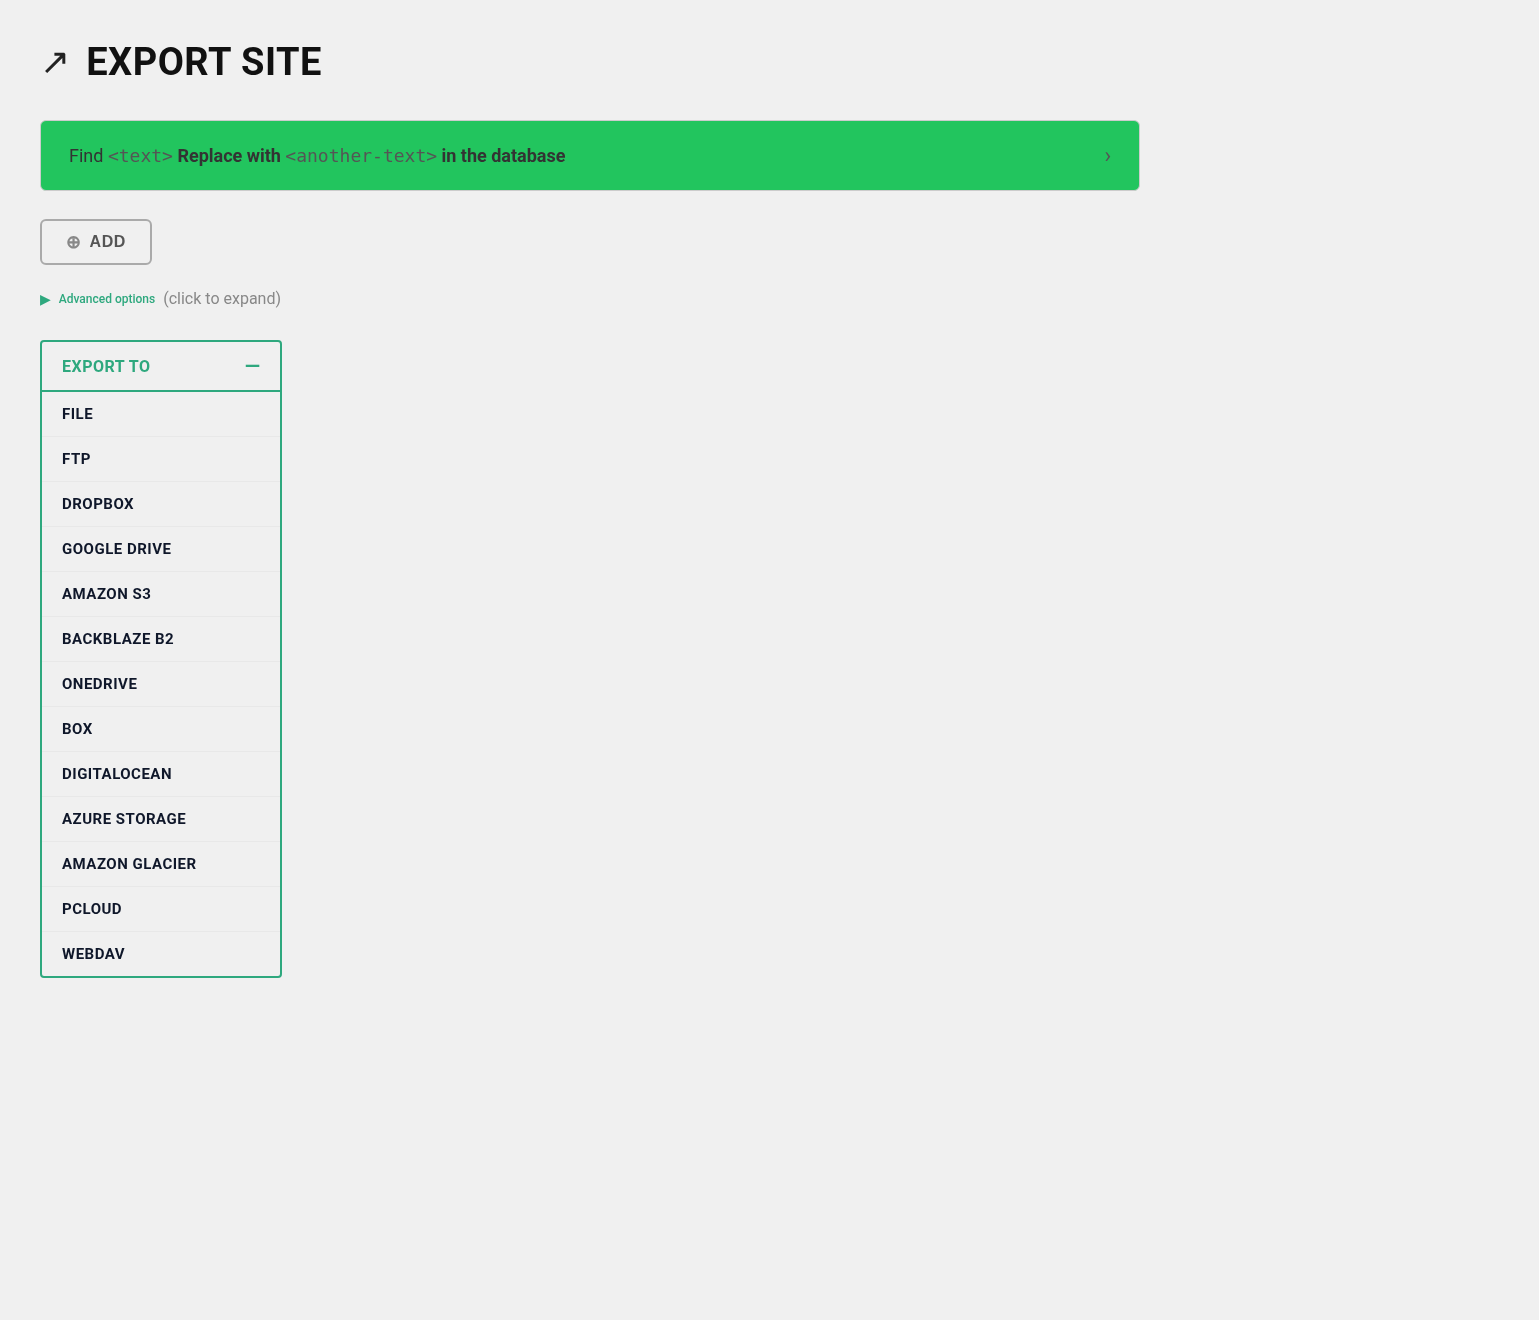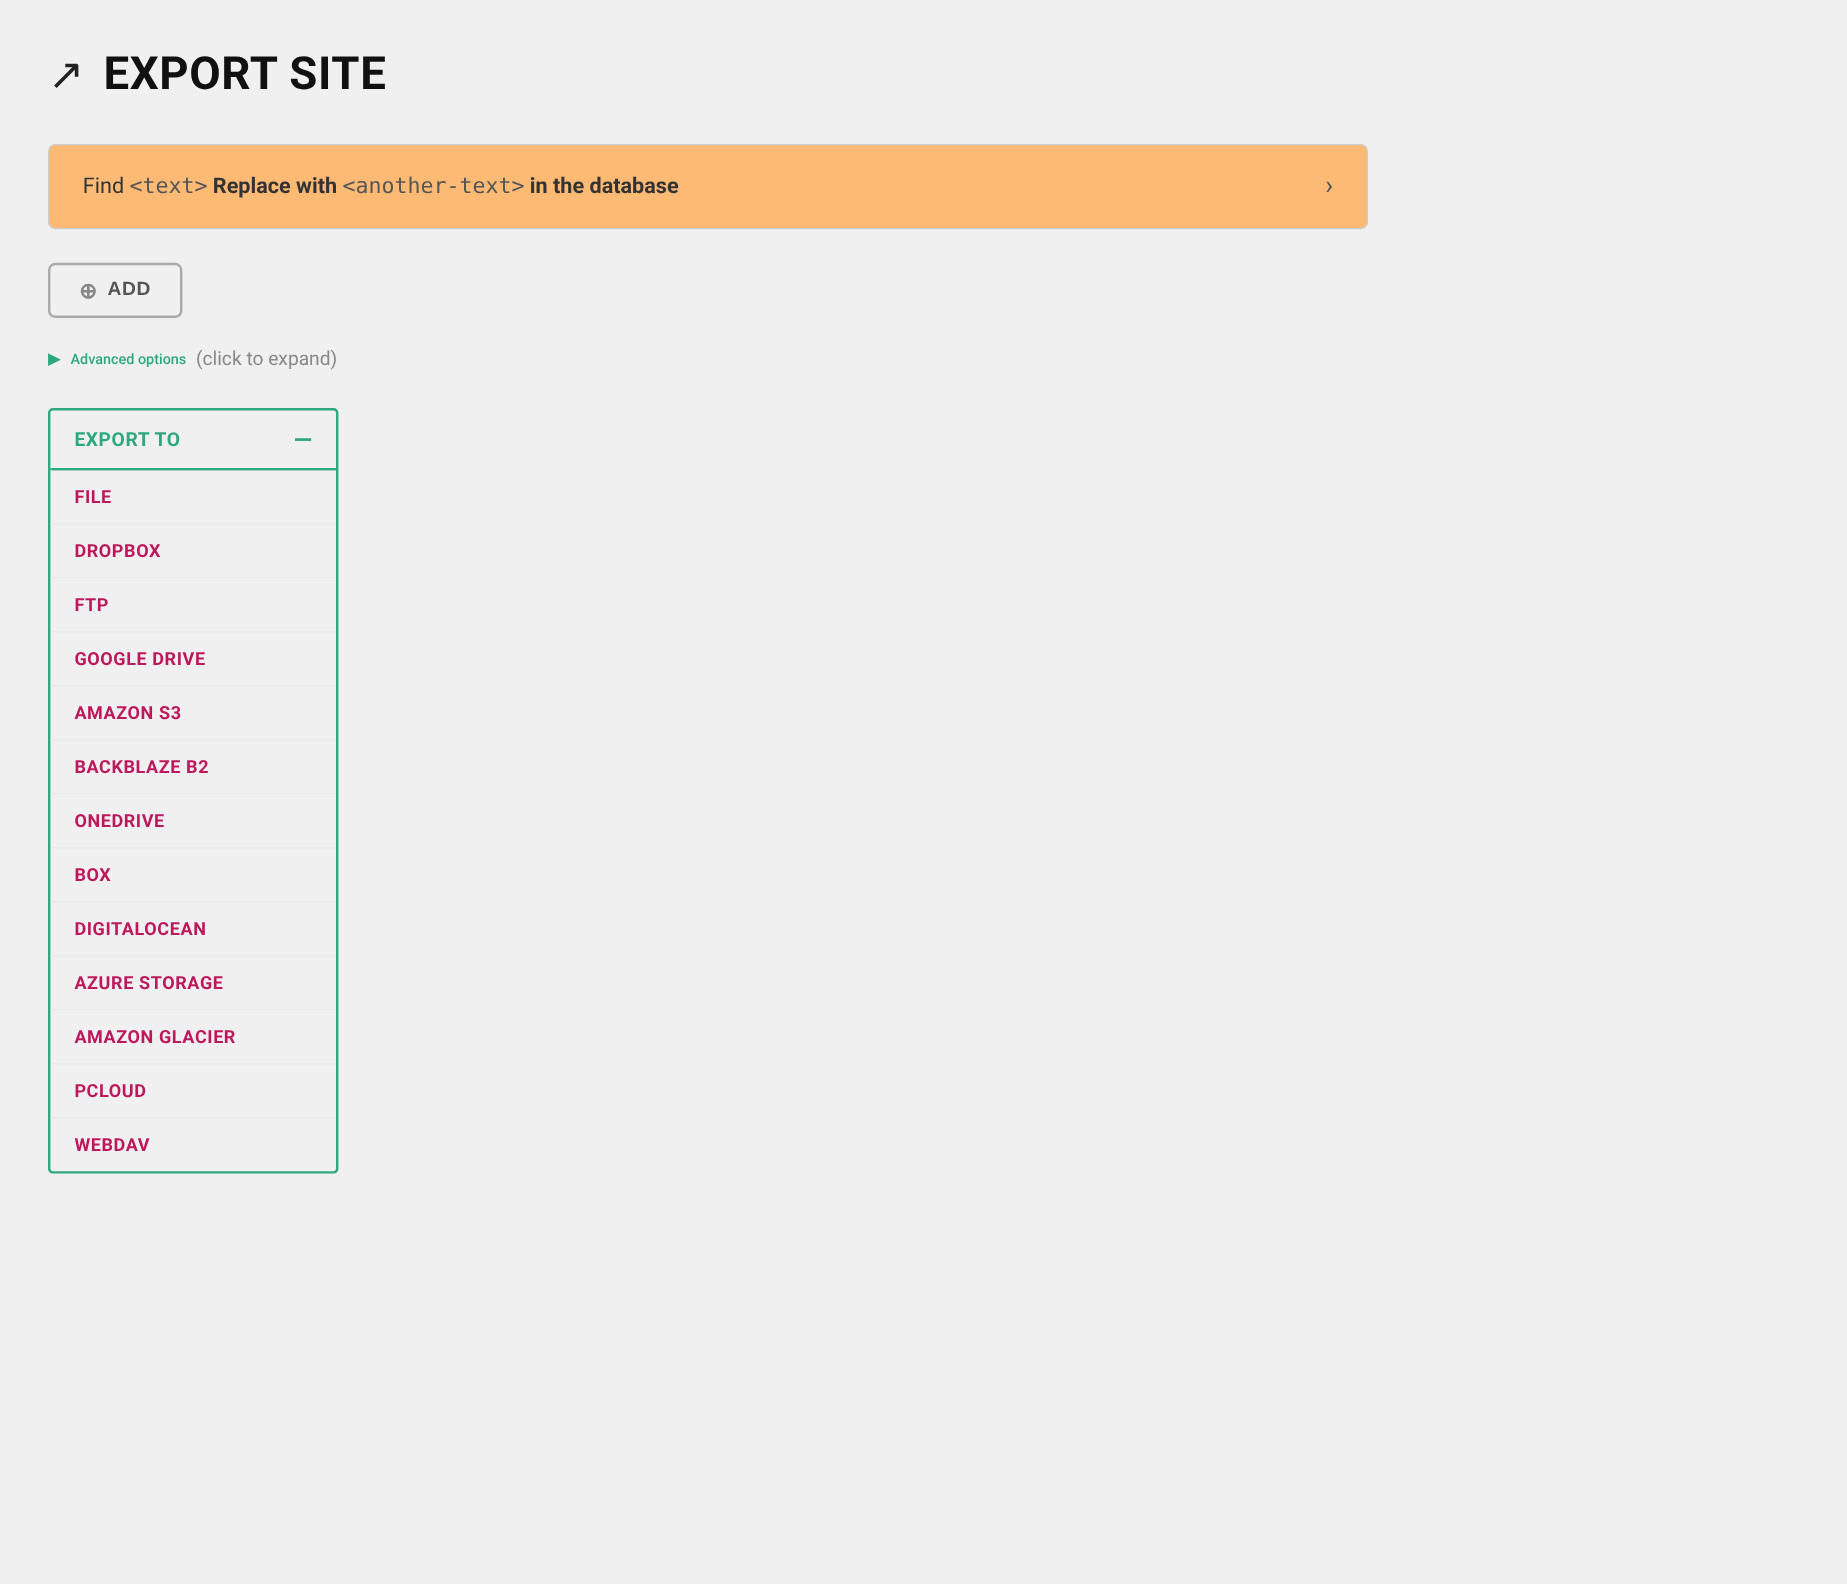--- a/index.html
+++ b/index.html
@@ -29,21 +29,21 @@
     }
 
     .page-title {
       font-size: 38px;
       font-weight: 700;
       color: #111;
       letter-spacing: 0.5px;
     }
 
     .find-replace-bar {
-      background: #fdba74;
+      background: #22c55e;
       border: 1px solid #ccc;
       border-radius: 6px;
       padding: 22px 28px;
       display: flex;
       align-items: center;
       justify-content: space-between;
       margin-bottom: 28px;
       max-width: 1100px;
     }
 
@@ -142,21 +142,21 @@
       cursor: pointer;
     }
 
     .export-panel-list {
       list-style: none;
       padding: 0;
     }
 
     .export-panel-list li {
       padding: 13px 20px;
-      color: #be185d;
+      color: #0f172a;
       font-size: 15px;
       font-weight: 700;
       letter-spacing: 0.5px;
       cursor: pointer;
       border-bottom: 1px solid #e8e8e8;
     }
 
     .export-panel-list li:last-child {
       border-bottom: none;
     }
@@ -194,22 +194,22 @@
 </div>
 
 
 <div class="export-panel">
   <div class="export-panel-header">
     <span class="export-panel-title">EXPORT TO</span>
     <span class="minus-icon">—</span>
   </div>
   <ul class="export-panel-list">
   <li>FILE</li>
+      <li>FTP</li>
       <li>DROPBOX</li>
-      <li>FTP</li>
       <li>GOOGLE DRIVE</li>
       <li>AMAZON S3</li>
       <li>BACKBLAZE B2</li>
       <li>ONEDRIVE</li>
       <li>BOX</li>
       <li>DIGITALOCEAN</li>
       <li>AZURE STORAGE</li>
       <li>AMAZON GLACIER</li>
       <li>PCLOUD</li>
       <li>WEBDAV</li>

